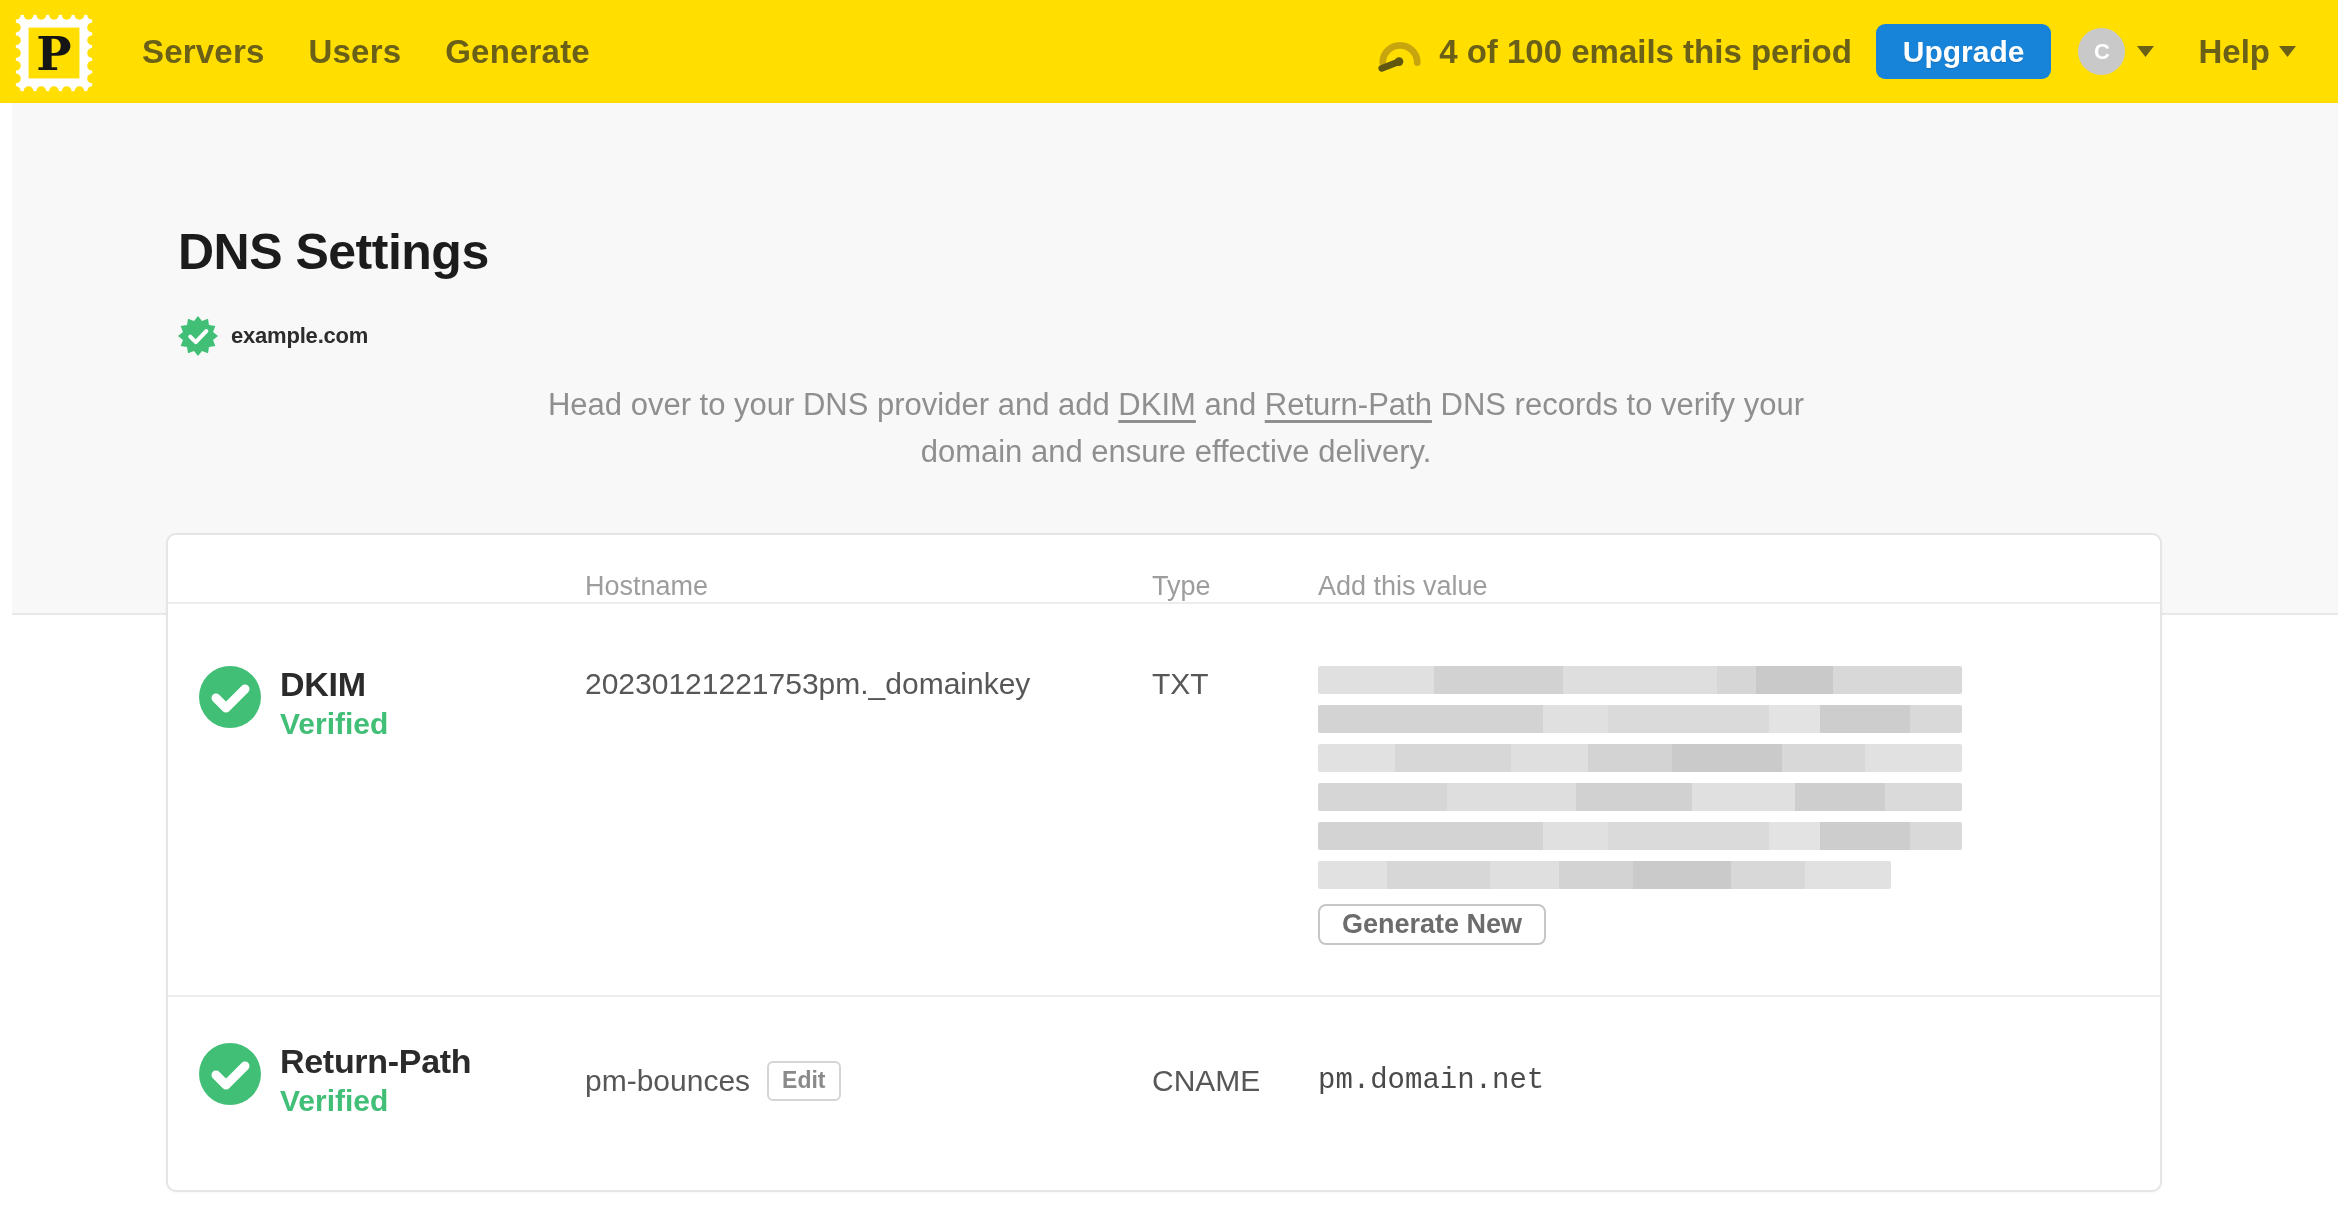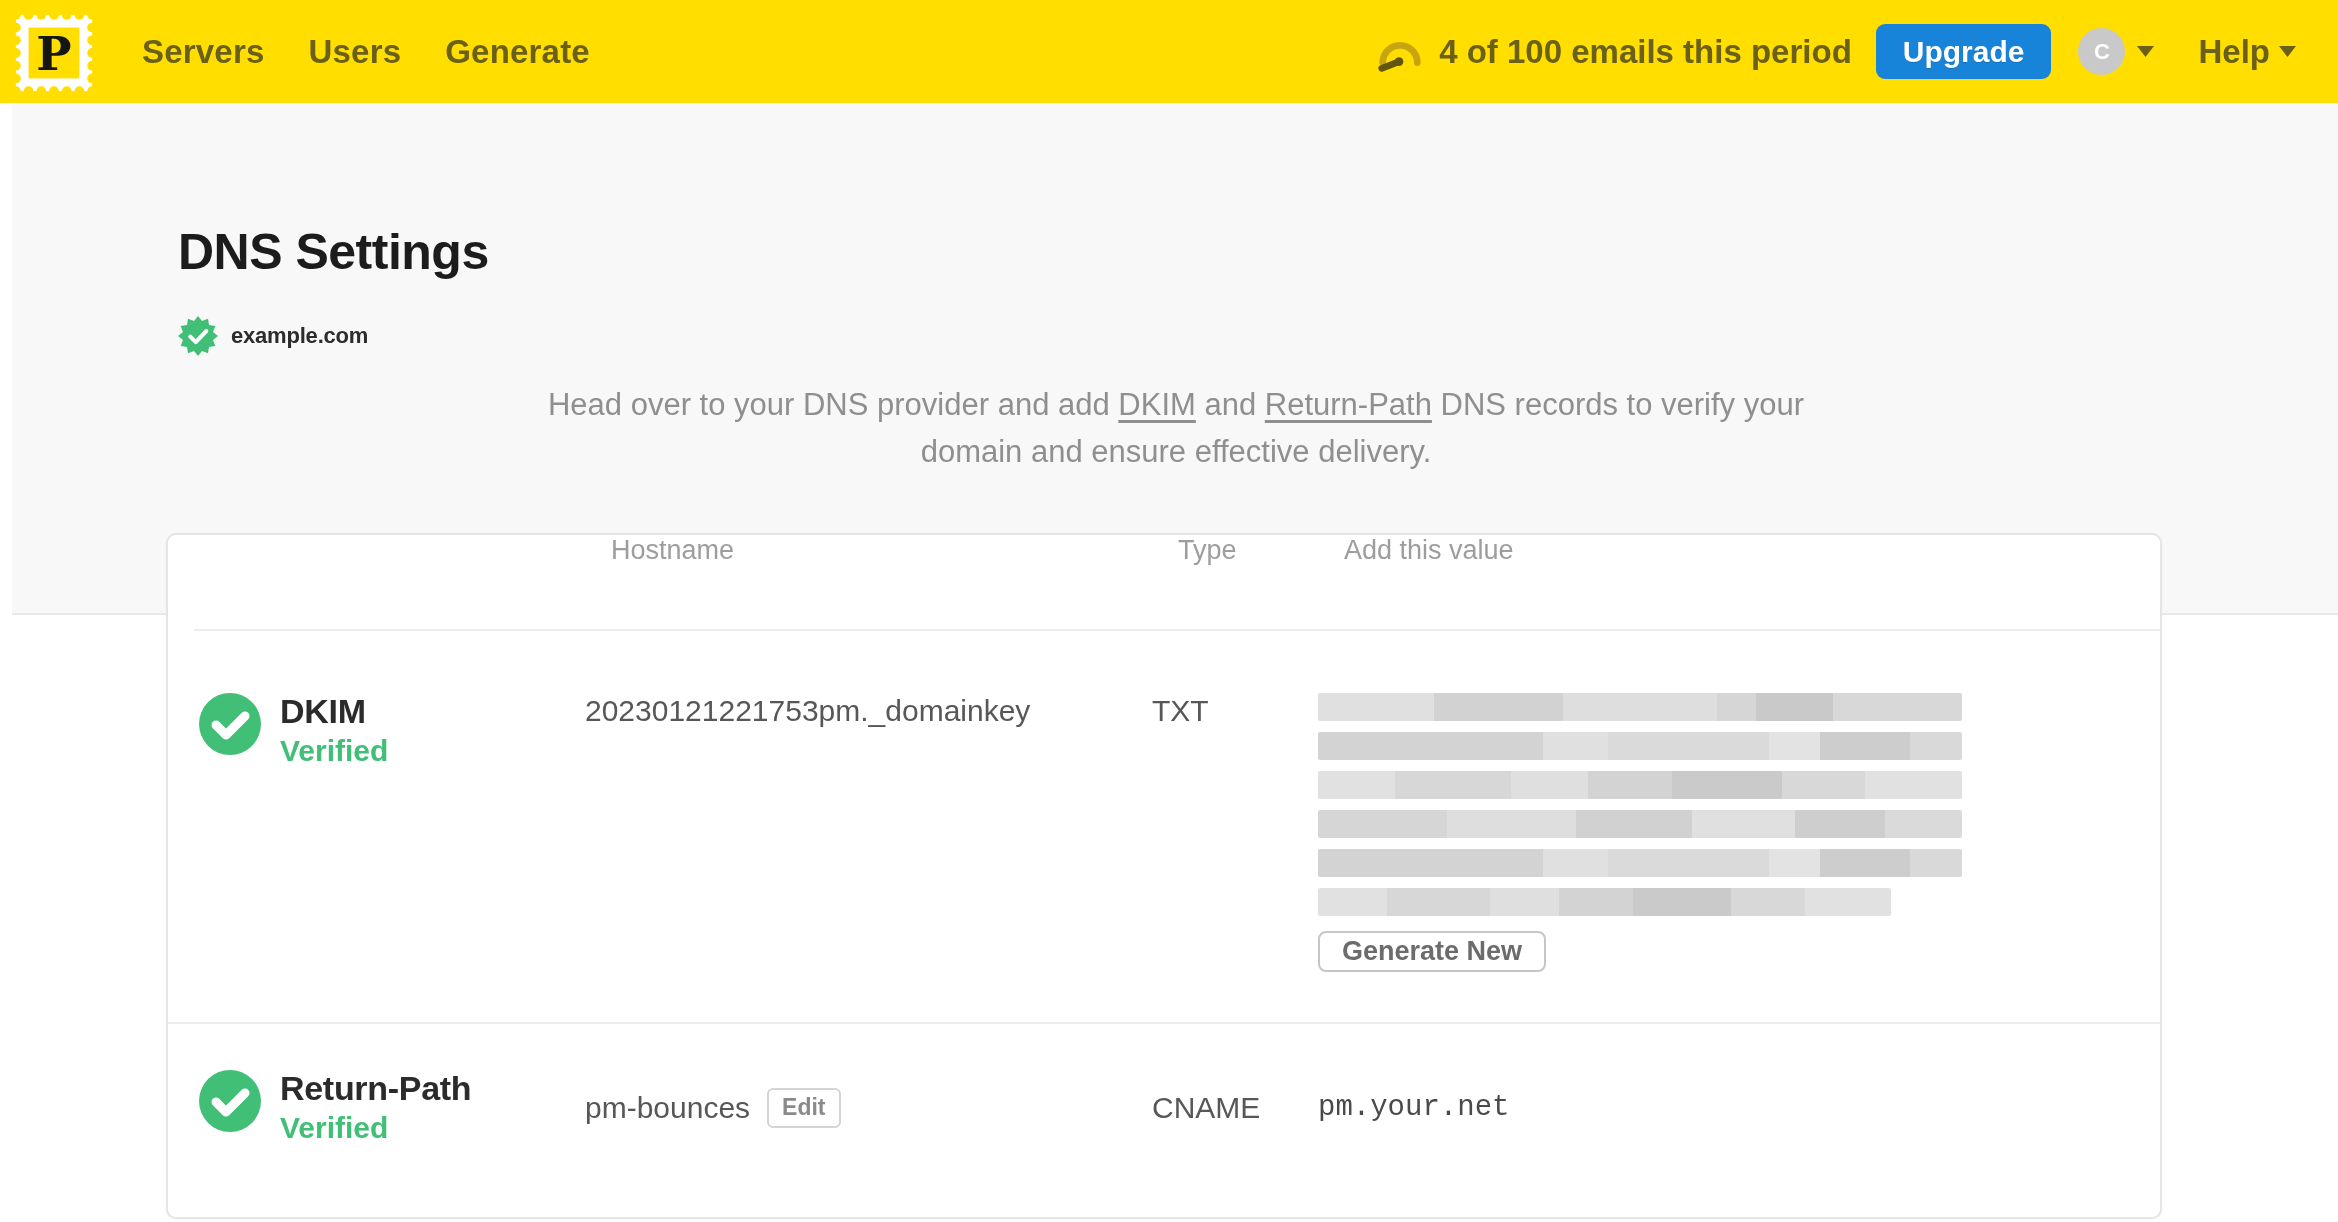--- a/index.html
+++ b/index.html
@@ -72,23 +72,23 @@
   .instructions .inner{max-width:1280px;margin:0 auto;}
   .instr-link{text-decoration:underline;text-underline-offset:5px;cursor:pointer;color:var(--muted,#8f8f8f);}
 
   
   .card{
     position:absolute;top:533px;left:166px;width:1996px;z-index:3;
     background:#fff;border:2px solid #e5e5e5;border-radius:10px;
     box-shadow:0 1px 3px rgba(0,0,0,.04);
   }
   .thead{
-    display:flex;align-items:flex-start;height:96px;
+    display:flex;align-items:flex-end;height:69px;
     border-bottom:2px solid #ededed;
-    font-size:27px;color:#9d9d9d;margin-left:26px;
+    font-size:27px;color:#9d9d9d;
   }
   .col-status{width:417px;padding-left:31px;flex:0 0 auto;}
   .col-host{width:567px;flex:0 0 auto;}
   .col-type{width:166px;flex:0 0 auto;}
   .col-value{flex:1;}
 
   .trow{display:flex;}
   .trow.dkim{padding:62px 0 50px 0;border-bottom:2px solid #ededed;align-items:flex-start;}
   .trow.rpath{padding:46px 0 72px 0;align-items:center;}
 
@@ -257,16 +257,16 @@
         </div>
       </div>
     </div>
     <div class="col-host">
       <div class="host-cell">
         <span class="cell-text">pm-bounces</span>
         <button class="edit-btn">Edit</button>
       </div>
     </div>
     <div class="col-type"><span class="cell-text">CNAME</span></div>
-    <div class="col-value"><span class="mono-value">pm.your.net</span></div>
+    <div class="col-value"><span class="mono-value">pm.domain.net</span></div>
   </div>
 
 </div>
 
 </body></html>

